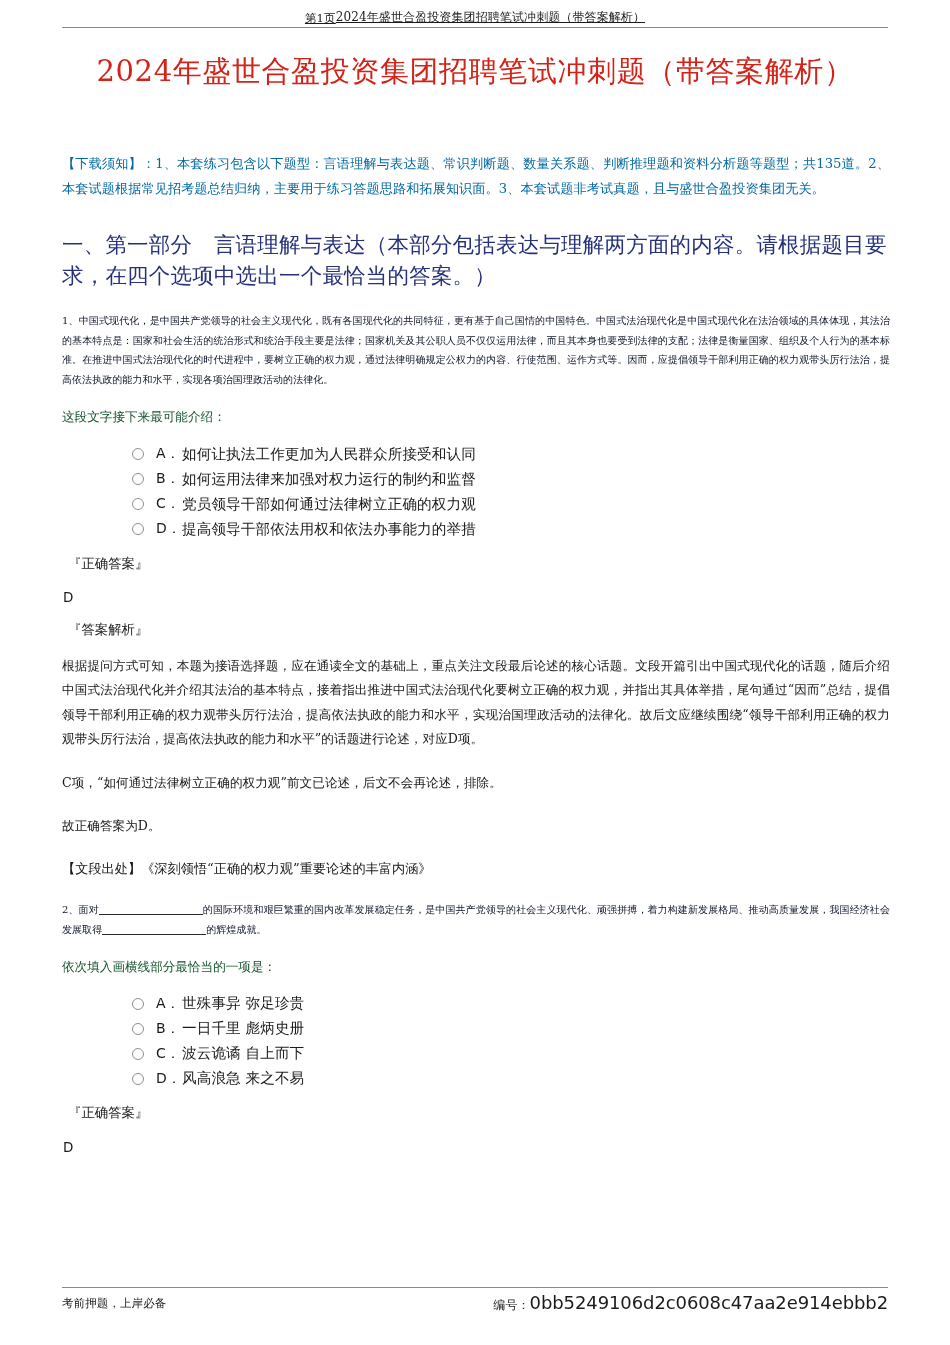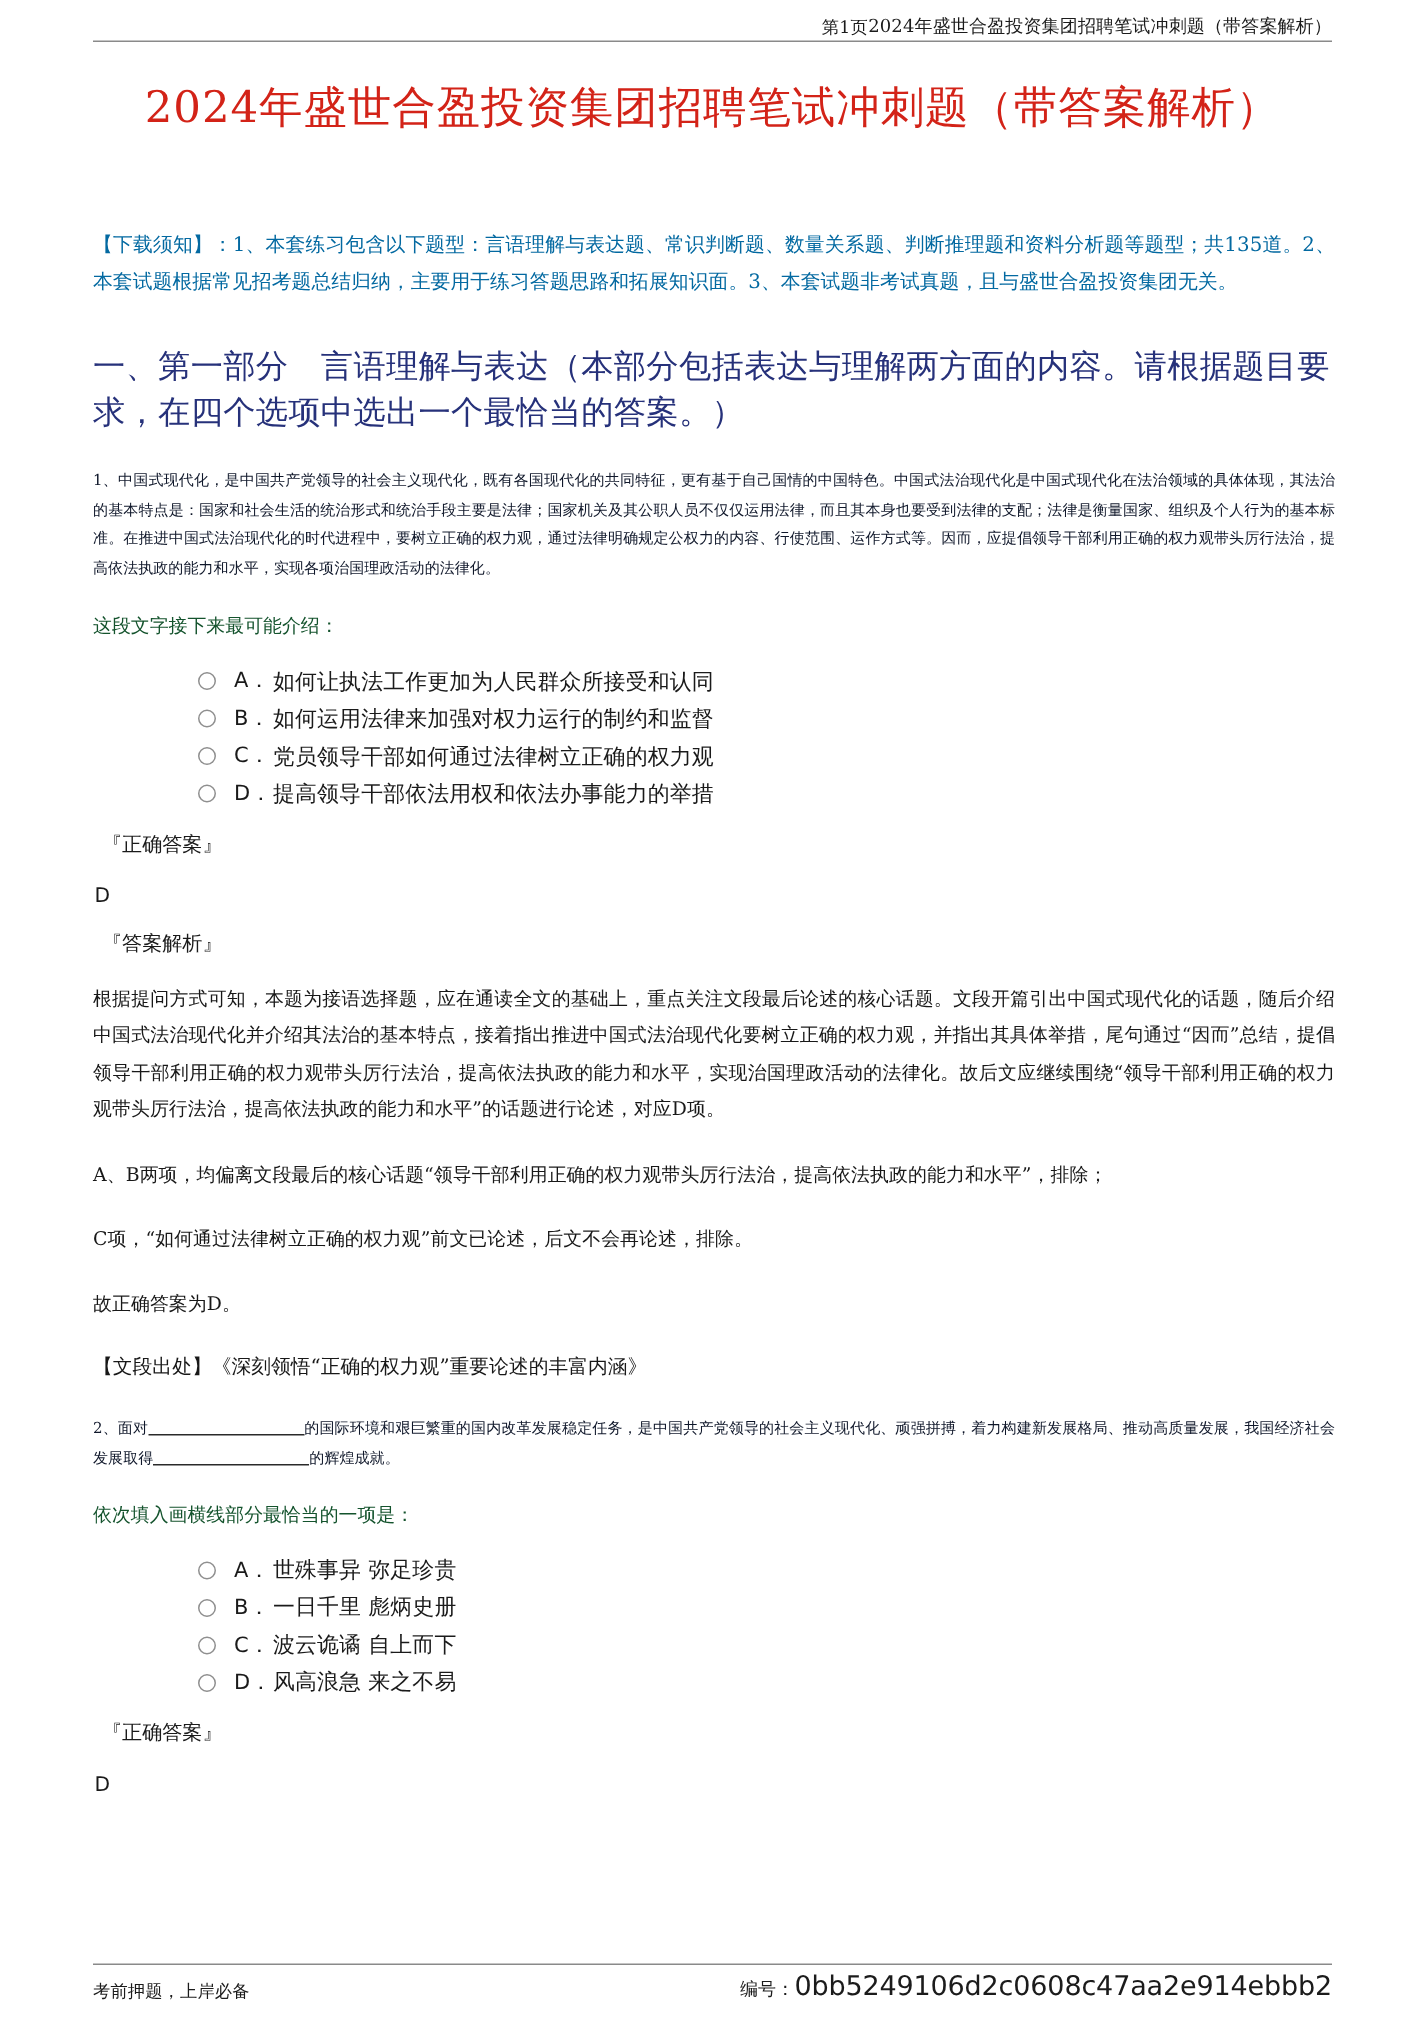--- a/index.html
+++ b/index.html
@@ -25,25 +25,26 @@
   }
 
   
   .run-header {
     margin: 0 62px;
     padding-top: 11px;
     padding-bottom: 3px;
     border-bottom: 1px solid #8a8a8a;
     display: flex;
     align-items: flex-end;
-    justify-content: flex-end;
+    justify-content: center;
     font-family: "DejaVu Serif", "Liberation Serif", serif;
     font-size: 11.5px;
     color: #1b1b1b;
     line-height: 1.1;
+    text-decoration: underline;
   }
   .run-header .left  { white-space: nowrap; letter-spacing: .2px; }
   .run-header .right { white-space: nowrap; letter-spacing: .1px; font-size: 12px; }
 
   
   .doc-title {
     text-align: center;
     color: #d32318;
     font-size: 29px;
     font-weight: 400;
@@ -159,25 +160,25 @@
 
   .blank-fill {
     display: inline-block;
     width: 104px;
     border-bottom: 1px solid #2a2a2a;
     vertical-align: -2px;
   }
 
   
   .run-footer {
-    margin: 0 62px 10px 62px;
+    margin: 0 62px 31px 62px;
     padding-top: 4px;
     border-top: 1px solid #8a8a8a;
     display: flex;
-    align-items: flex-end;
+    align-items: center;
     justify-content: space-between;
     font-size: 11.5px;
     color: #1b1b1b;
     letter-spacing: .1px;
   }
   .run-footer .code { font-size: 12px; white-space: nowrap; }
   .run-footer .code .num {
     font-family: "DejaVu Sans", "Liberation Sans", sans-serif;
     font-size: 18px;
     letter-spacing: -0.1px;
@@ -226,21 +227,20 @@
           <span class="opt-letter">D．</span>
           <span class="opt-text">提高领导干部依法用权和依法办事能力的举措</span>
         </li>
       </ul>
 
       <p class="label-line">『正确答案』</p>
       <p class="answer-letter">D</p>
       <p class="label-line">『答案解析』</p>
 
       <p class="explain-para">根据提问方式可知，本题为接语选择题，应在通读全文的基础上，重点关注文段最后论述的核心话题。文段开篇引出中国式现代化的话题，随后介绍中国式法治现代化并介绍其法治的基本特点，接着指出推进中国式法治现代化要树立正确的权力观，并指出其具体举措，尾句通过“因而”总结，提倡领导干部利用正确的权力观带头厉行法治，提高依法执政的能力和水平，实现治国理政活动的法律化。故后文应继续围绕“领导干部利用正确的权力观带头厉行法治，提高依法执政的能力和水平”的话题进行论述，对应D项。</p>
-      <p class="explain-para spaced">A、B两项，均偏离文段最后的核心话题“领导干部利用正确的权力观带头厉行法治，提高依法执政的能力和水平”，排除；</p>
       <p class="explain-para spaced">C项，“如何通过法律树立正确的权力观”前文已论述，后文不会再论述，排除。</p>
       <p class="explain-para spaced">故正确答案为D。</p>
 
       <p class="source-line">【文段出处】《深刻领悟“正确的权力观”重要论述的丰富内涵》</p>
     </div>
 
     <div>
       <p class="q-stem">
         <span>2、面对</span><span class="blank-fill"></span><span>的国际环境和艰巨繁重的国内改革发展稳定任务，是中国共产党领导的社会主义现代化、顽强拼搏，着力构建新发展格局、推动高质量发展，我国经济社会发展取得</span><span class="blank-fill"></span><span>的辉煌成就。</span>
       </p>

